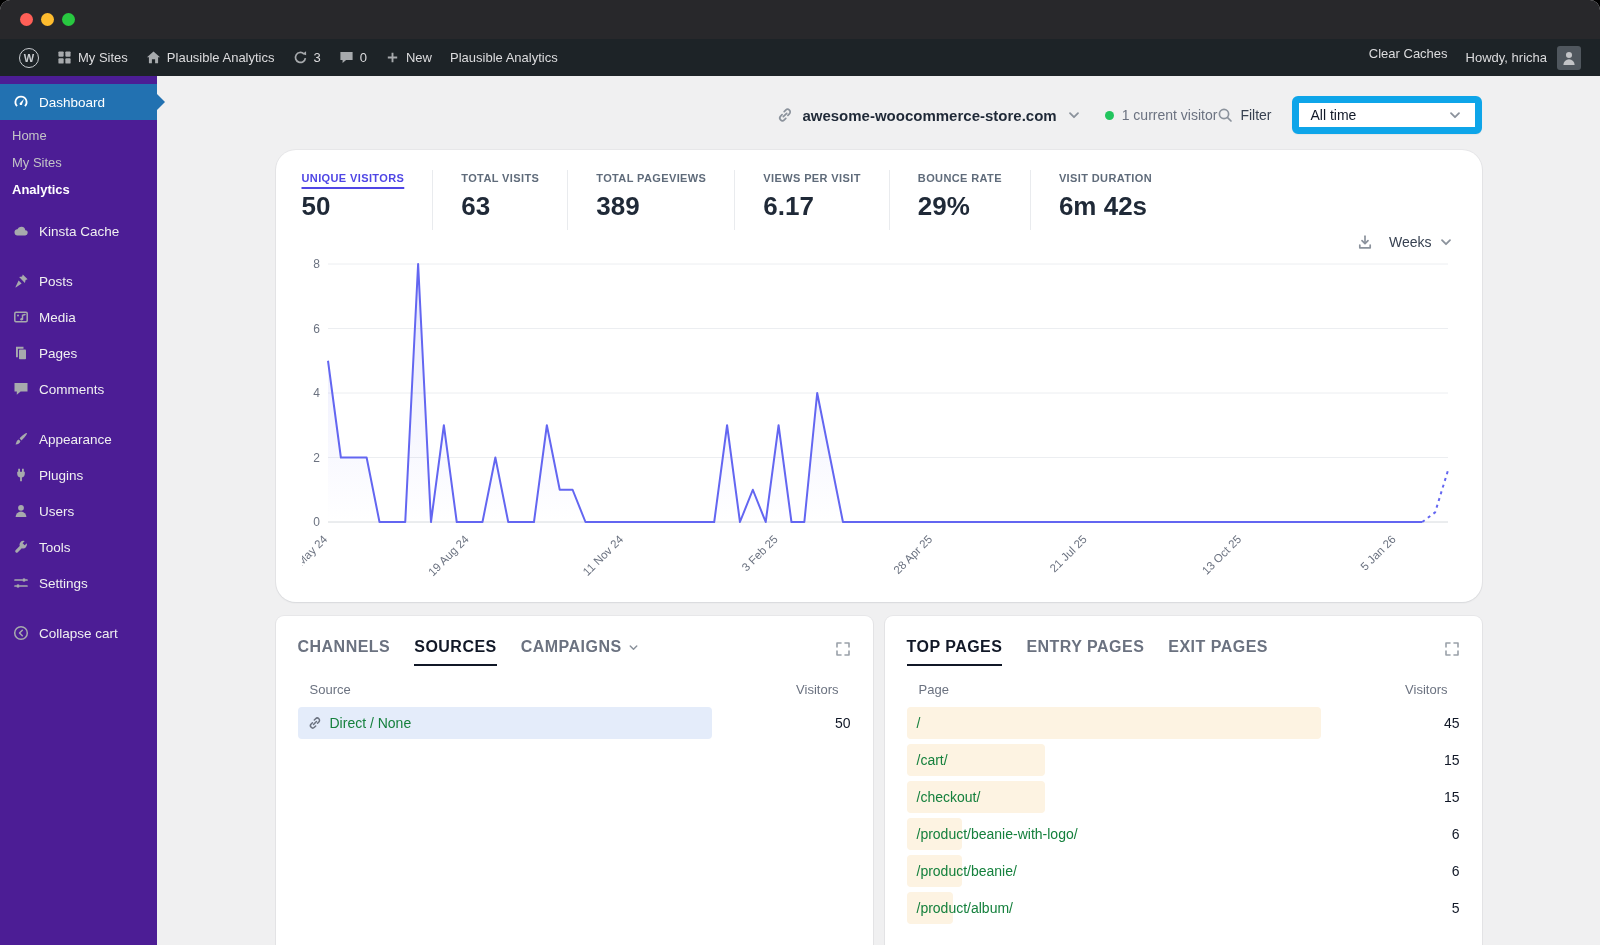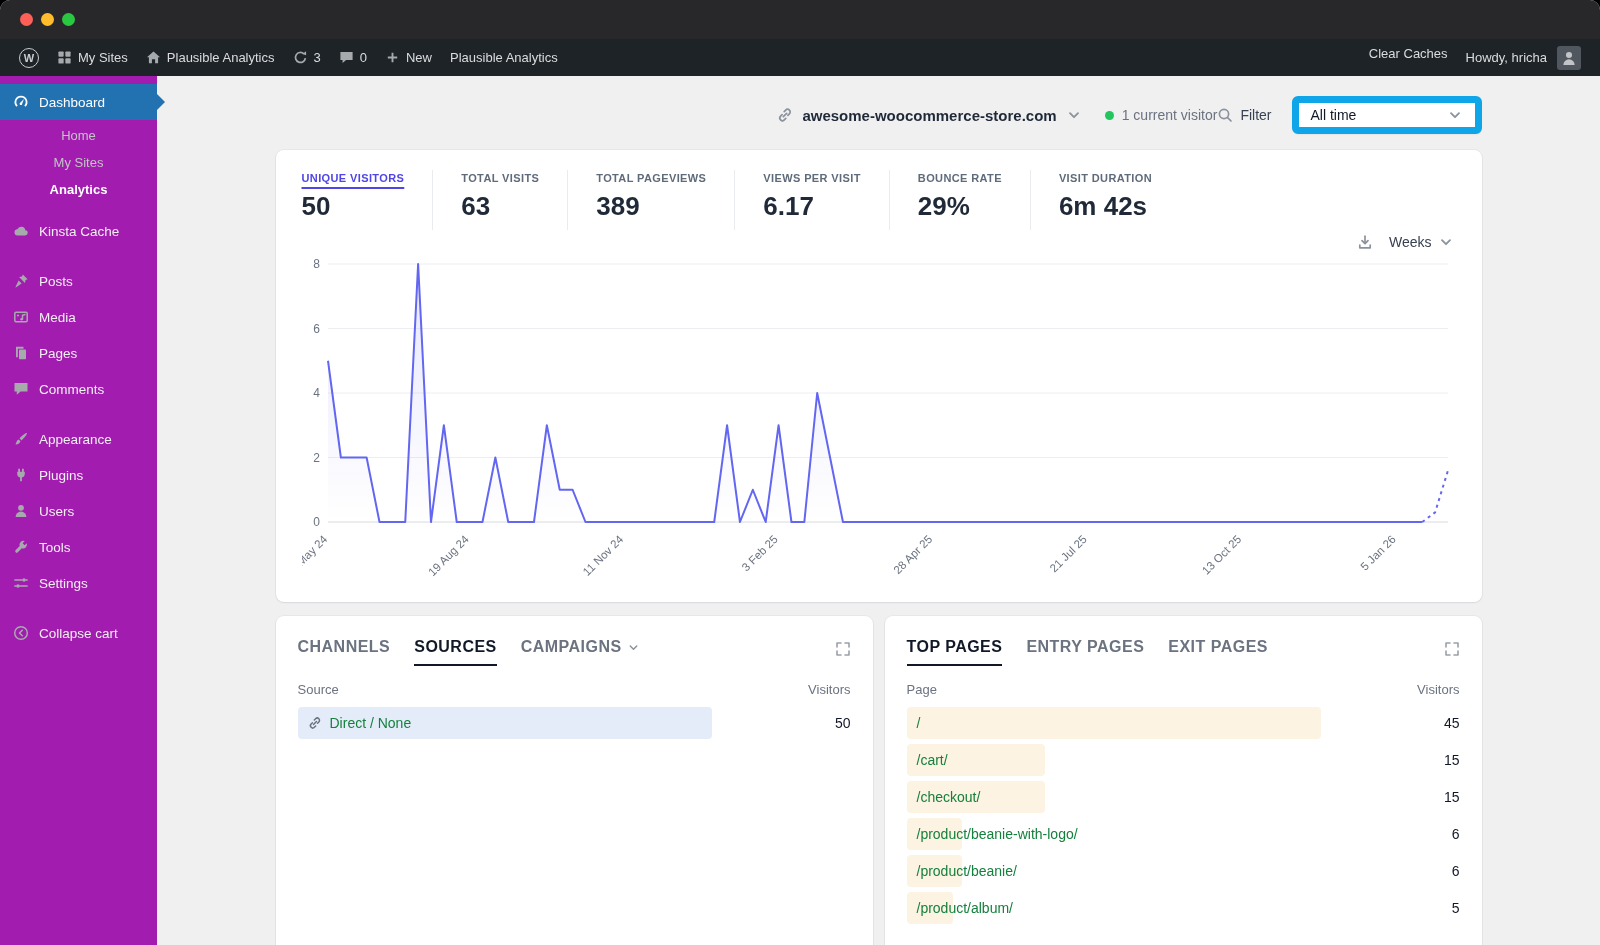--- a/index.html
+++ b/index.html
@@ -22,22 +22,22 @@
   .ab-icon svg { width:15px; height:15px; display:block; }
   .ab-right { margin-left:auto; display:flex; align-items:flex-start; }
   .wp-logo { width:20px; height:20px; border:1.5px solid #c9ccd0; border-radius:50%;
     color:#c9ccd0; font-weight:700; font-size:11px; display:flex; align-items:center; justify-content:center; }
   .avatar { width:24px; height:24px; border-radius:3px; background:#50575e; display:flex;
     align-items:center; justify-content:center; overflow:hidden; margin-left:4px; }
   .avatar svg { width:18px; height:18px; }
 
   
   .frame { flex:1; display:flex; min-height:0; }
-  .sidebar { width:157px; background:#a21caf; color:#f0f0f1; flex:0 0 auto;
-    padding-top:8px; position:relative; z-index:5; font-size:13.5px;text-align:center; }
+  .sidebar { width:157px; background:#4c1d95; color:#f0f0f1; flex:0 0 auto;
+    padding-top:8px; position:relative; z-index:5; font-size:13.5px; }
   .menu-item { display:flex; align-items:center; gap:9px; padding:9px 12px; color:#f0f0f1; cursor:pointer; }
   .menu-item .micon { width:18px; height:18px; color:#a7aaad; display:flex; align-items:center; justify-content:center; flex:0 0 auto; }
   .menu-item .micon svg { width:16px; height:16px; display:block; }
   .menu-item.active { background:#2271b1; color:#fff; position:relative; }
   .menu-item.active .micon { color:#fff; }
   .menu-item.active::after { content:""; position:absolute; right:-16px; top:50%;
     transform:translateY(-50%); border:8px solid transparent; border-left-color:#2271b1; }
   .submenu { padding:2px 0 10px; }
   .submenu-item { padding:6px 12px; color:#c3c4c7; font-size:13px; cursor:pointer; }
   .submenu-item.current { color:#fff; font-weight:700; }
@@ -55,21 +55,21 @@
   .visitors { display:flex; align-items:center; gap:8px; color:#6b7280; font-size:14px; margin-left:14px; }
   .dot { width:9px; height:9px; border-radius:50%; }
   .ph-right { display:flex; align-items:center; gap:20px; }
   .filter { display:flex; gap:7px; color:#374151; font-size:14px; align-items:center; cursor:pointer; }
   .range-select { width:190px; height:38px; background:#fff; border:7px solid #0ea5e9; border-radius:6px;
     display:flex; align-items:center; justify-content:space-between; padding:0 12px; font-size:14px;
     color:#111827; box-shadow:0 1px 1px rgba(0,0,0,.04); cursor:pointer; }
 
   .card { background:#fff; border-radius:8px; box-shadow:0 1px 2px rgba(16,24,40,.07), 0 0 0 1px rgba(16,24,40,.04); }
 
-  .stats-card { padding:20px 26px 4px; }
+  .stats-card { padding:20px 26px 4px;border-radius:20px; }
   .metrics { display:flex; }
   .metric { padding:2px 28px 8px 0; margin-right:28px; border-right:1px solid #e9ebee; cursor:pointer; }
   .metric:last-child { border-right:none; }
   .m-label { font-size:11px; font-weight:700; color:#5f6b7a; letter-spacing:.035em; white-space:nowrap; }
   .metric.active .m-label { color:#4f46e5; text-decoration:underline; text-underline-offset:5px; text-decoration-thickness:2px; }
   .m-value { font-size:26px; font-weight:700; color:#1f2937; margin-top:7px; }
 
   .chart-tools { display:flex; justify-content:flex-end; align-items:center; gap:16px;
     color:#374151; font-size:14px; margin:4px 2px 0;text-align:right; }
   .weeks { display:flex; align-items:center; gap:6px; cursor:pointer; }
@@ -77,21 +77,21 @@
 
   .bottom { display:flex; gap:12px; margin-top:14px; align-items:flex-start; }
   .half-card { flex:1; padding:16px 22px; height:390px; }
   .tabs { display:flex; align-items:center; gap:24px; }
   .tab { font-size:16px; font-weight:700; letter-spacing:.03em; color:#6b7280; padding:6px 0 10px;
     display:flex; align-items:center; gap:5px; cursor:pointer; text-transform:uppercase; }
   .tab.active { color:#111827; box-shadow:inset 0 -2px 0 #111827; }
   .tab .hicon svg { width:13px; height:13px; }
   .expand { margin-left:auto; color:#9aa1a9; cursor:pointer; display:flex; }
   .expand svg { width:16px; height:16px; }
-  .thead { display:flex; justify-content:space-between; color:#6b7280; font-size:13px; margin:16px 0 10px; }
+  .thead { display:flex; justify-content:space-between; color:#6b7280; font-size:13px; margin:16px 12px 10px; }
   .trow { position:relative; height:32px; margin-bottom:5px; display:flex; align-items:center; justify-content:space-between; cursor:pointer; }
   .trow .bar { position:absolute; left:0; top:0; height:100%; border-radius:4px; }
   .trow .lbl { position:relative; display:flex; align-items:center; gap:8px; padding-left:10px; font-size:14px; color:#15803d; white-space:nowrap; }
   .trow .lbl svg { width:14px; height:14px; color:#6b7280; display:block; }
   .trow .val { position:relative; font-size:14px; color:#111827; font-weight:500; }
 </style>
 </head>
 <body>
 
 <div class="window">

